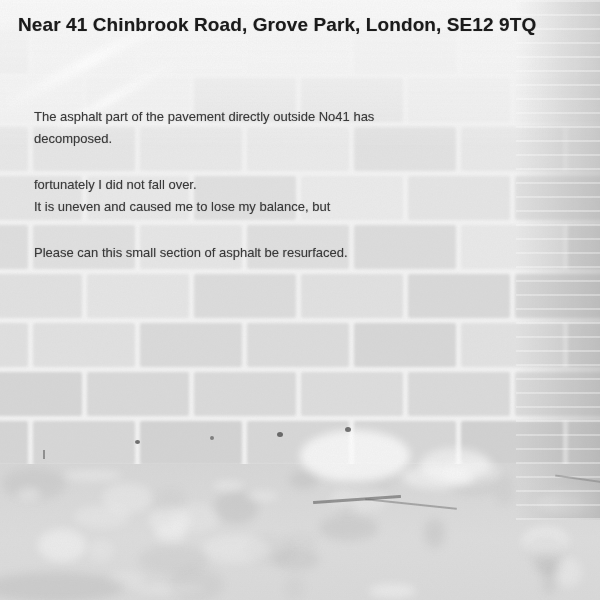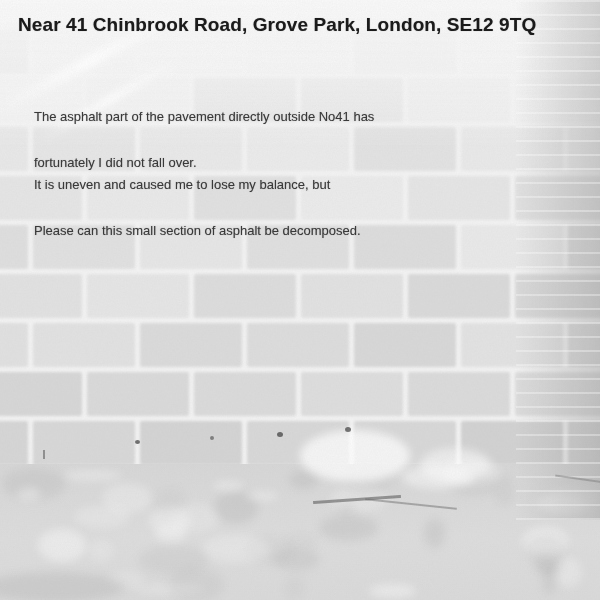--- a/index.html
+++ b/index.html
@@ -221,24 +221,25 @@
       <feColorMatrix type="matrix" values="0 0 0 0 0.55  0 0 0 0 0.55  0 0 0 0 0.55  0 0 0 0.14 0"></feColorMatrix>
     </filter>
     <rect width="600" height="600" filter="url(#grain)"></rect>
   </svg>
 
   <div class="text-layer">
     <div class="title">Near 41 Chinbrook Road, Grove Park, London, SE12 9TQ</div>
     <div class="body-text">
       <div class="para">
         <div class="line">The asphalt part of the pavement directly outside No41 has</div>
+        <div class="line">decomposed.</div>
       </div>
       <div class="para">
         <div class="line">fortunately I did not fall over.</div>
         <div class="line">It is uneven and caused me to lose my balance, but</div>
       </div>
       <div class="para">
-        <div class="line">Please can this small section of asphalt be decomposed.</div>
+        <div class="line">Please can this small section of asphalt be resurfaced.</div>
       </div>
     </div>
   </div>
 
 </div>
 
 </body></html>

